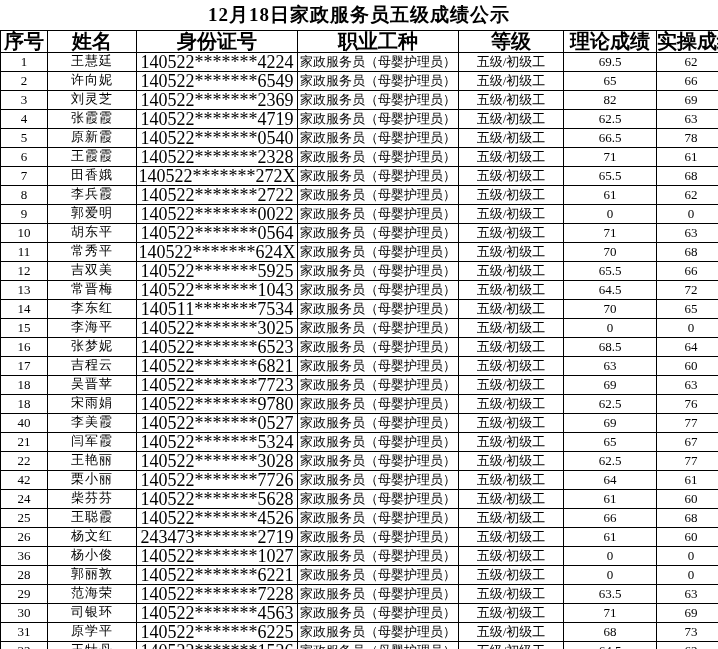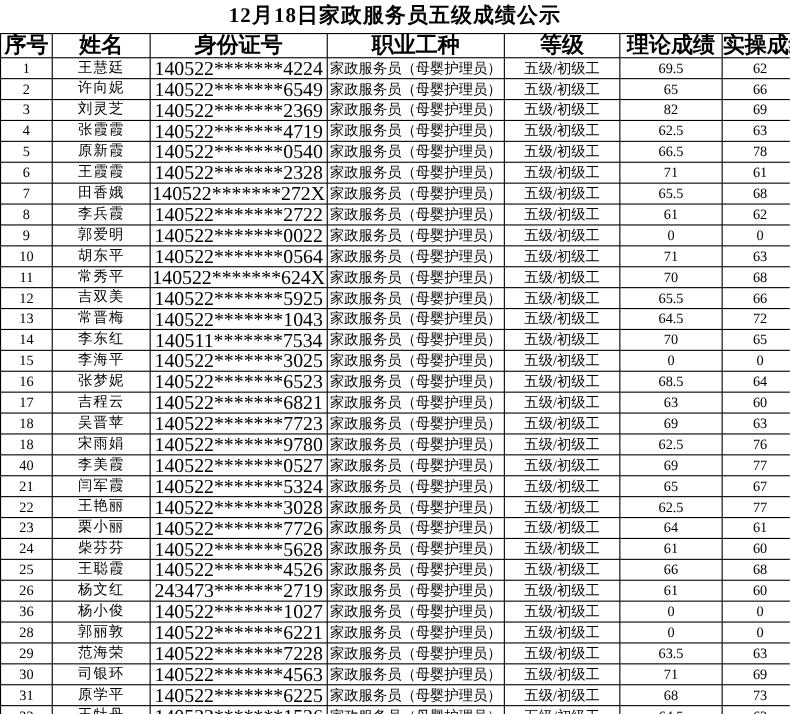--- a/index.html
+++ b/index.html
@@ -283,21 +283,21 @@
         <tr>
           <td class="c-seq num">22</td>
           <td class="c-name name">王艳丽</td>
           <td class="c-id idno">140522*******3028</td>
           <td class="c-job job">家政服务员（母婴护理员）</td>
           <td class="c-level level">五级/初级工</td>
           <td class="c-theory num">62.5</td>
           <td class="c-prac num">77</td>
         </tr>
         <tr>
-          <td class="c-seq num">23</td>
+          <td class="c-seq num">42</td>
           <td class="c-name name">栗小丽</td>
           <td class="c-id idno">140522*******7726</td>
           <td class="c-job job">家政服务员（母婴护理员）</td>
           <td class="c-level level">五级/初级工</td>
           <td class="c-theory num">64</td>
           <td class="c-prac num">61</td>
         </tr>
         <tr>
           <td class="c-seq num">24</td>
           <td class="c-name name">柴芬芬</td>

